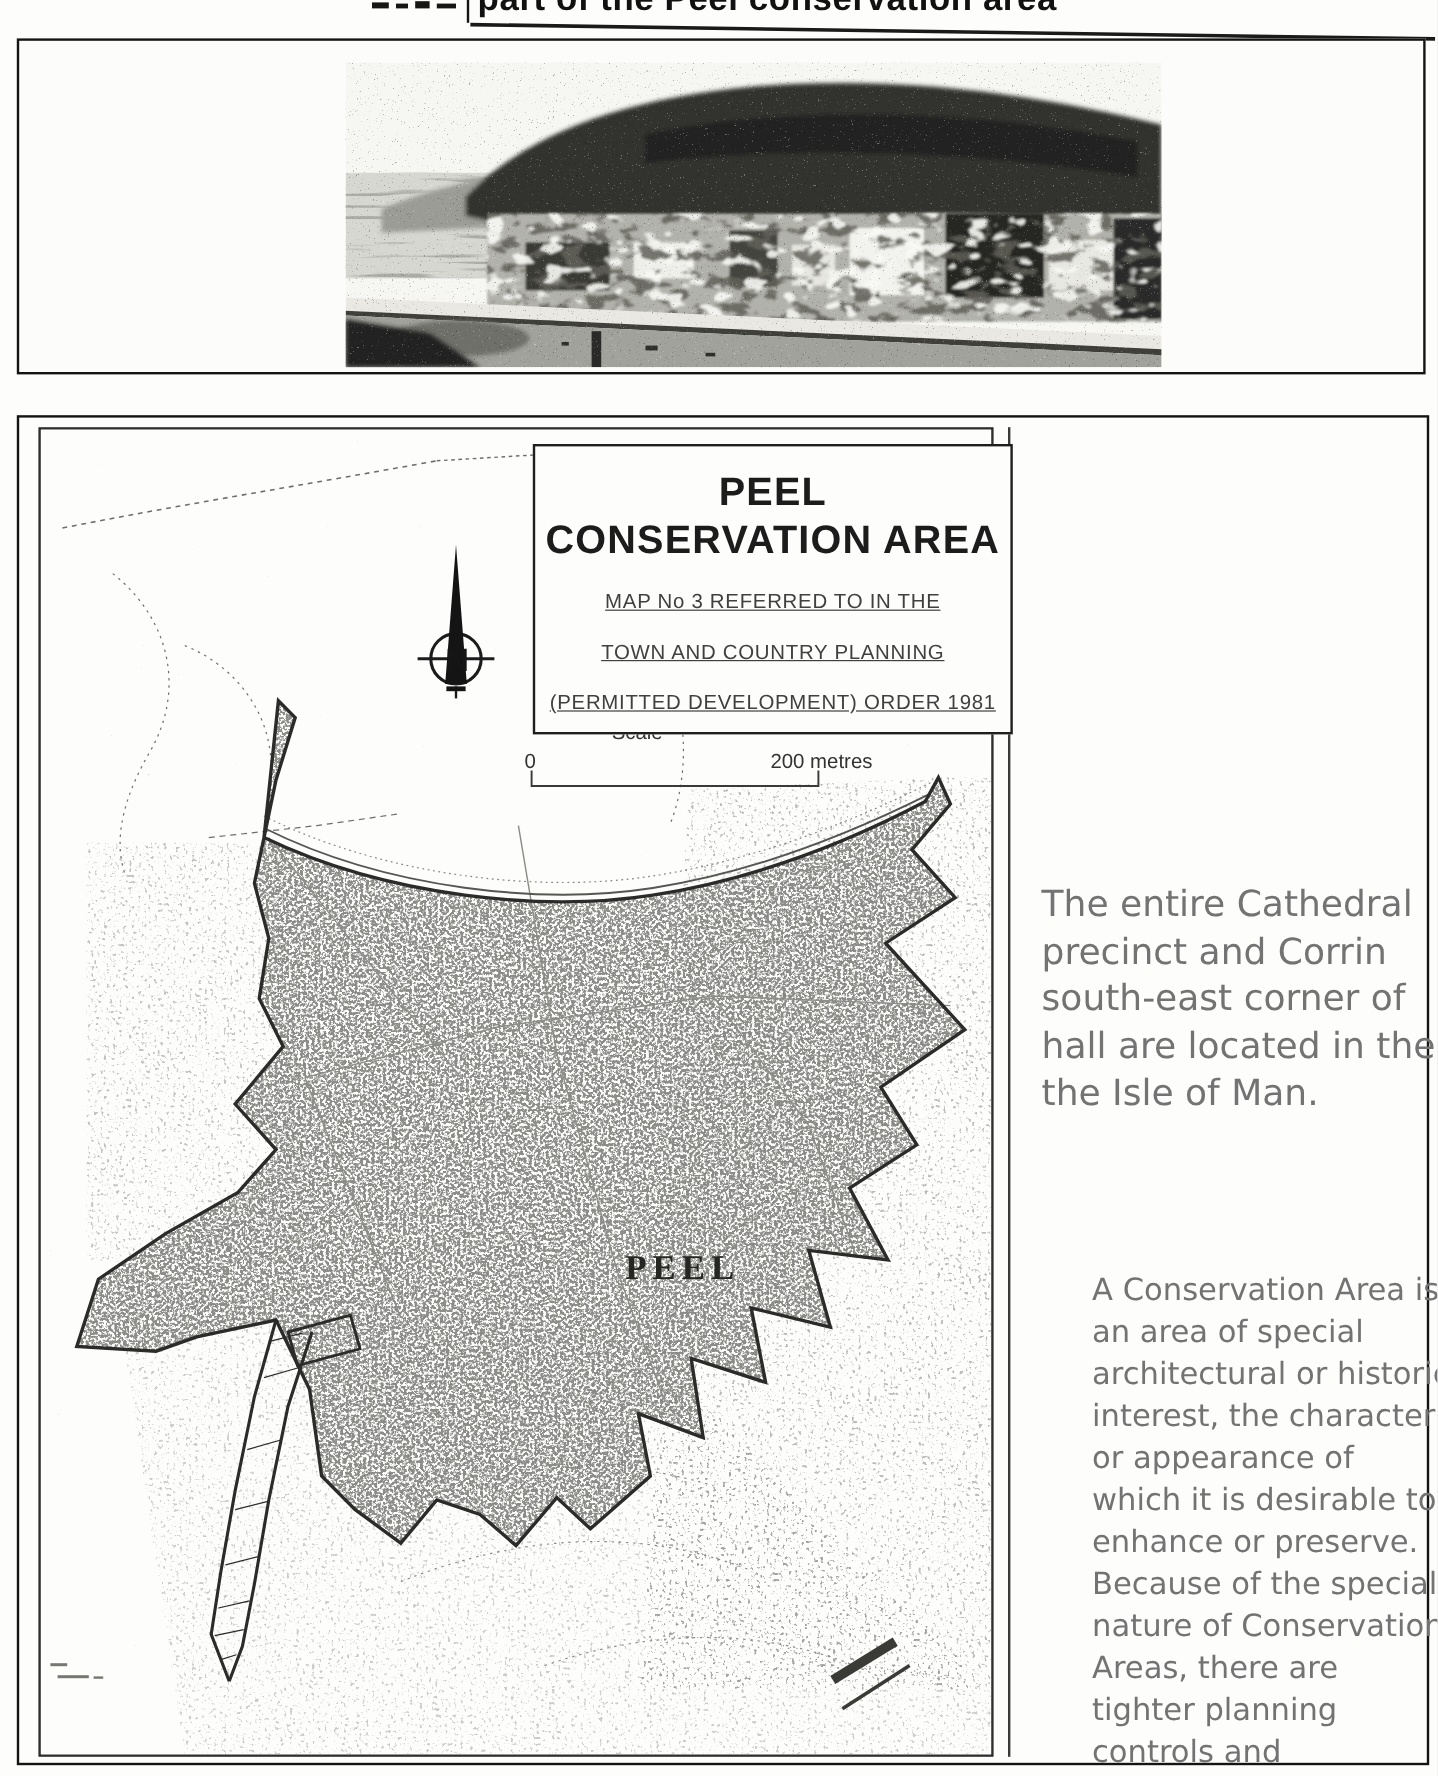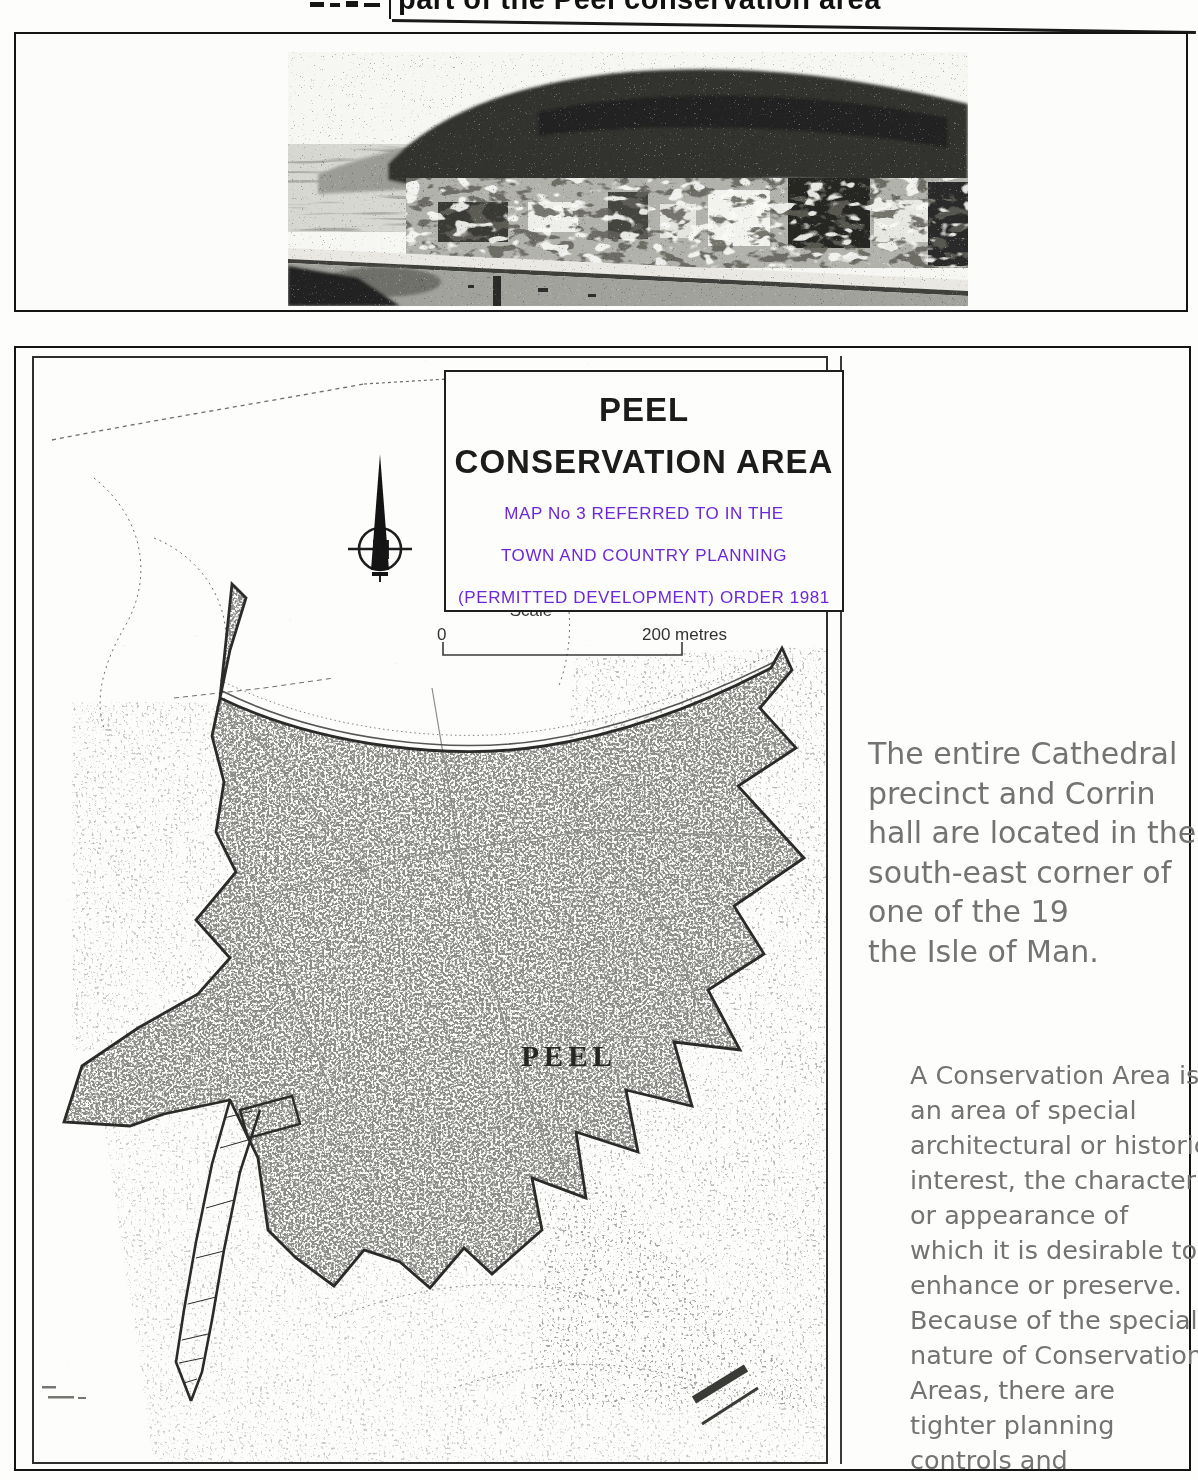--- a/index.html
+++ b/index.html
@@ -21,23 +21,23 @@
   .lower-panel{position:absolute;left:14px;top:346px;width:1173px;height:1121px;
         border:2.5px solid #141414;background:#fdfdfc;}
   .map-box{position:absolute;left:16px;top:8px;width:792px;height:1104px;
         border:2px solid #2e2e2e;background:#fdfdfc;}
   .map-svg{position:absolute;left:0;top:0;width:792px;height:1104px;}
   .map-divider{position:absolute;left:824px;top:8px;width:2px;height:1108px;background:#3a3a3a;}
   
   .map-title-box{position:absolute;left:410px;top:12px;width:396px;height:238px;
         border:2px solid #1e1e1e;background:#fdfdfc;text-align:center;
         font-family:"Liberation Sans",sans-serif;color:#222;z-index:3;}
-  .mt-big{font-weight:bold;font-size:33px;letter-spacing:1px;line-height:40px;color:#1c1c1c;margin-top:12px;}
+  .mt-big{font-weight:bold;font-size:33px;letter-spacing:1px;line-height:40px;color:#1c1c1c;}
   .mt-big1{margin-top:18px;}
-  .mt-small{font-size:17px;letter-spacing:0.6px;color:#6d28d9;margin-top:22px;}
+  .mt-small{font-size:17px;letter-spacing:0.6px;color:#404040;margin-top:22px;text-decoration:underline;}
   
   .para{position:absolute;color:#737373;}
   .para .line{white-space:nowrap;}
   .para1{left:852px;top:386px;font-size:30px;line-height:39.5px;}
   .para2{left:894px;top:710px;font-size:25.5px;line-height:35px;}
 </style>
 </head>
 <body>
 
 <div class="page">
@@ -290,23 +290,22 @@
         <div class="mt-small">TOWN AND COUNTRY PLANNING</div>
         <div class="mt-small">(PERMITTED DEVELOPMENT) ORDER 1981</div>
       </div>
     </div>
 
     <div class="map-divider"></div>
 
     <div class="para para1">
       <div class="line">The entire Cathedral</div>
       <div class="line">precinct and Corrin</div>
+      <div class="line">south-east corner of</div>
       <div class="line">hall are located in the</div>
-      <div class="line">south-east corner of</div>
-      <div class="line">one of the 19</div>
       <div class="line">the Isle of Man.</div>
     </div>
 
     <div class="para para2">
       <div class="line">A Conservation Area is</div>
       <div class="line">an area of special</div>
       <div class="line">architectural or historic</div>
       <div class="line">interest, the character</div>
       <div class="line">or appearance of</div>
       <div class="line">which it is desirable to</div>

